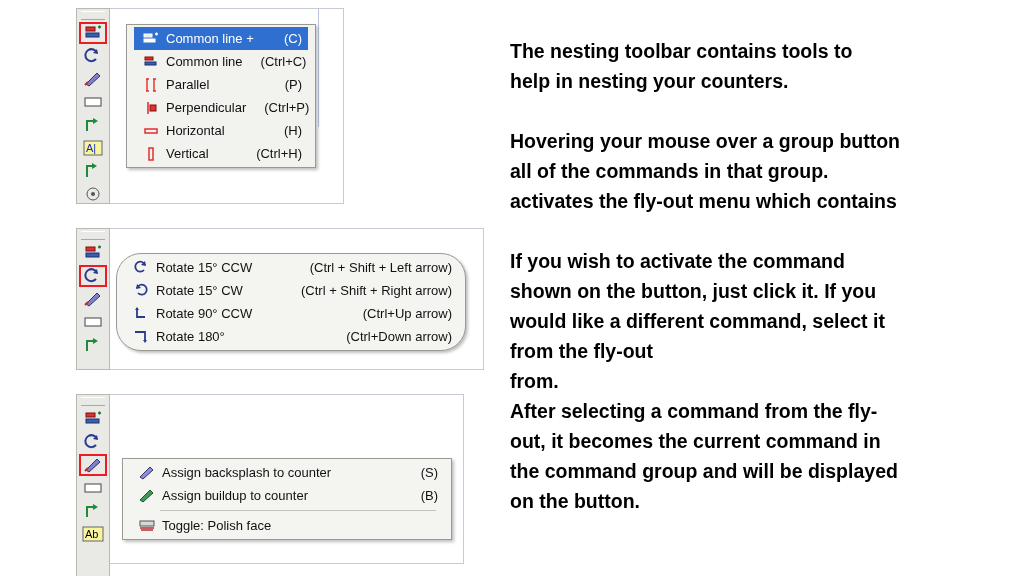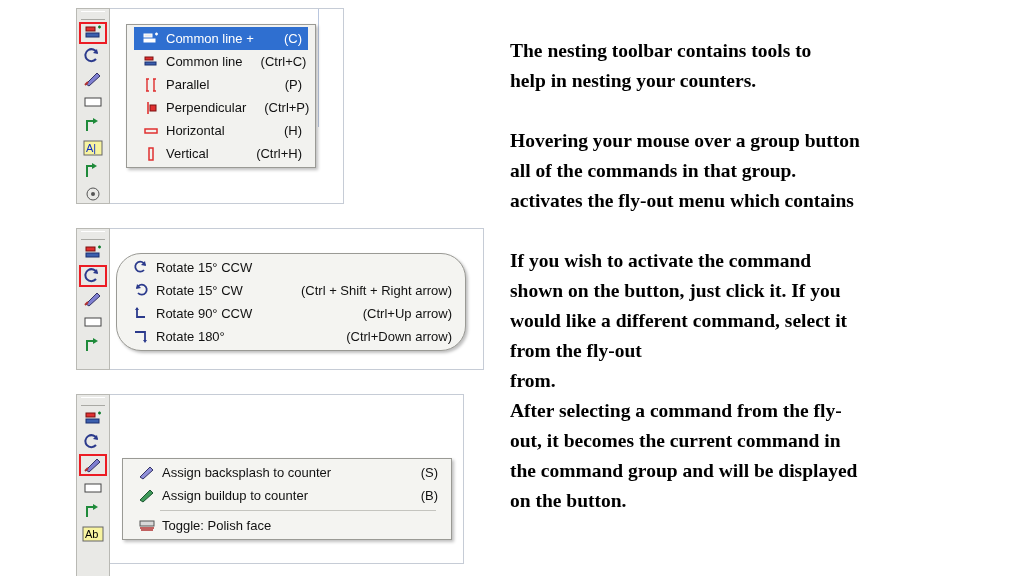--- a/index.html
+++ b/index.html
@@ -101,21 +101,21 @@
     background: #c4c4bf;
     margin: 3px 8px 3px 30px;
   }
 
   
   .copy {
     position: absolute;
     left: 510px;
     top: 36px;
     width: 470px;
-    font-family: Liberation Serif, serif;
+    font-family: Liberation Sans, sans-serif;
     font-weight: bold;
     font-size: 19.5px;
     line-height: 30px;
     color: #000000;
   }
   .copy p { margin: 0 0 0 0; }
   .copy .gap { height: 30px; }
 </style>
 </head>
 <body>
@@ -296,20 +296,21 @@
 
 <div class="flyout plain" style="left:116px; top:253px; width:350px;border-radius:25px;">
   <div class="menu-item">
     <span class="mi-icon">
       <svg width="16" height="15" viewBox="0 0 16 15">
         <path d="M12 5 A5 5 0 1 0 11 10" fill="none" stroke="#2b3a8c" stroke-width="1.8"></path>
         <path d="M12 1 l1 5 l-5 -1 z" fill="#2b3a8c"></path>
       </svg>
     </span>
     <span class="mi-label">Rotate 15° CCW</span>
+    <span class="mi-accel">(Ctrl + Shift + Left arrow)</span>
   </div>
 
   <div class="menu-item">
     <span class="mi-icon">
       <svg width="16" height="15" viewBox="0 0 16 15">
         <path d="M4 5 A5 5 0 1 1 5 10" fill="none" stroke="#2b3a8c" stroke-width="1.8"></path>
         <path d="M4 1 l-1 5 l5 -1 z" fill="#2b3a8c"></path>
       </svg>
     </span>
     <span class="mi-label">Rotate 15° CW</span>

